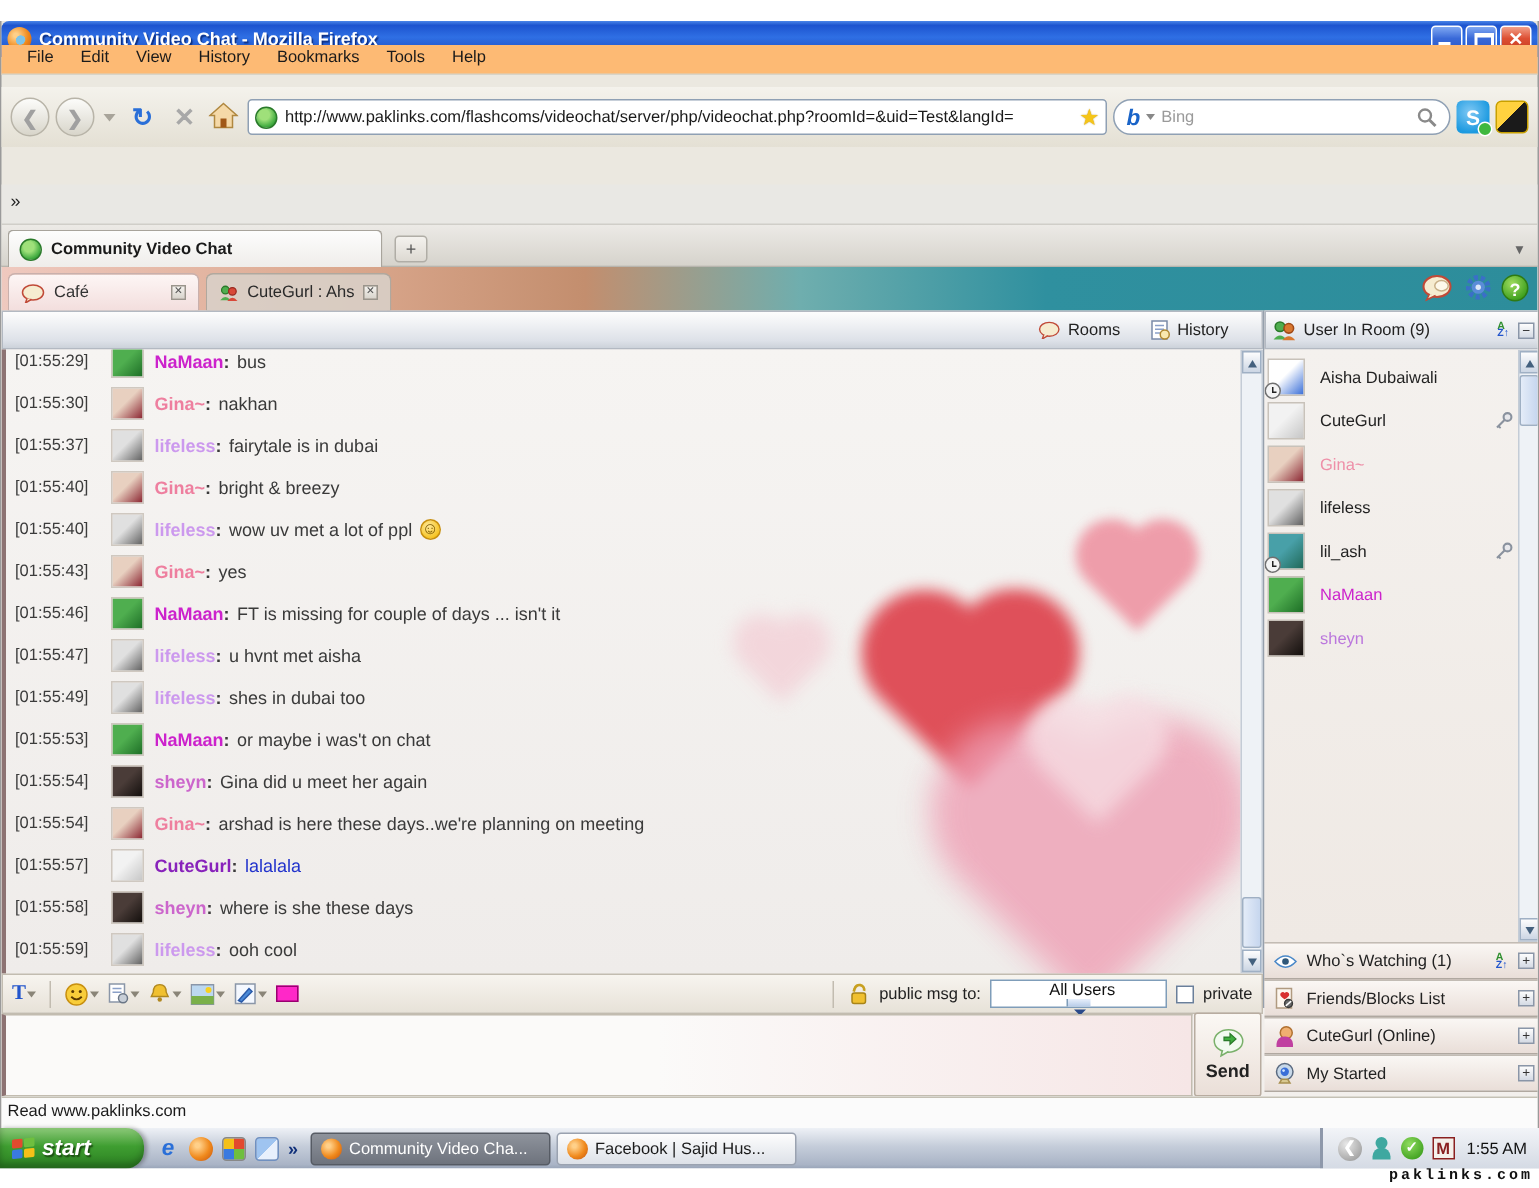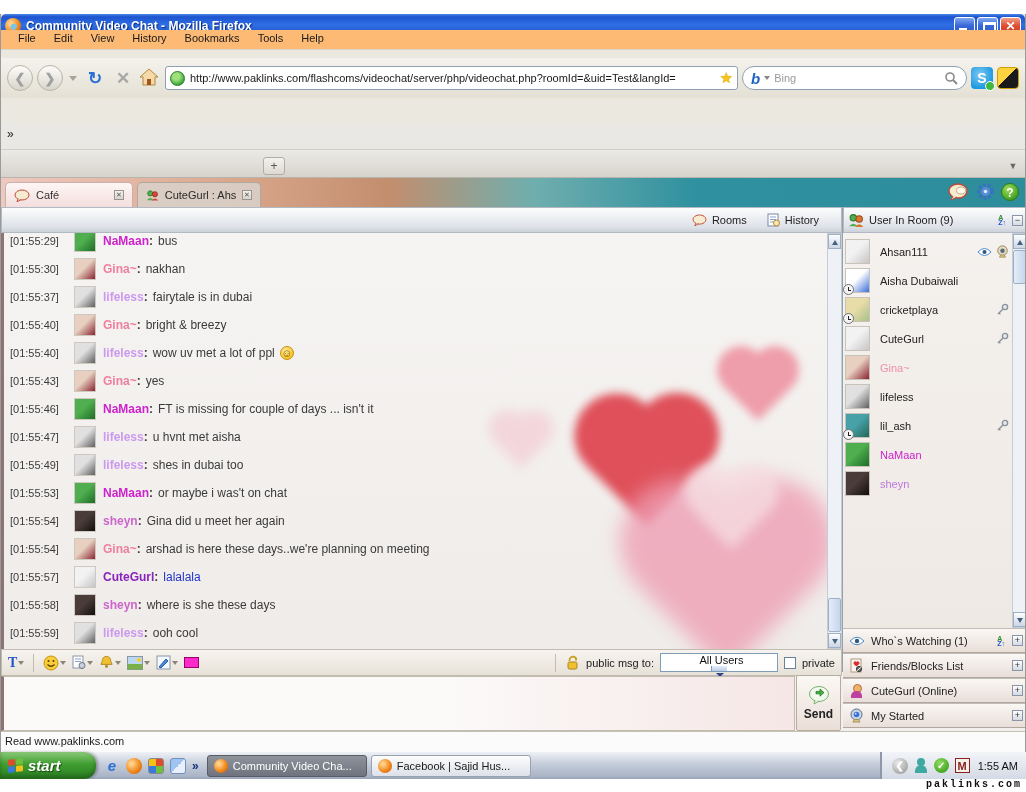--- a/index.html
+++ b/index.html
@@ -295,20 +295,24 @@
         </span>
       <span class="addon-ico bab-ico"></span>
     </div>
 
 
     <div class="extrastrip">
       <span class="chev">»</span>
     </div>
 
     <div class="tabbar">
+      <div class="fx-tab">
+        <span class="site-ico"></span>
+        <span class="fx-tab-label">Community Video Chat</span>
+      </div>
       <div class="newtab">+</div>
       <div class="alltabs">▼</div>
     </div>
 
     <div class="content">
 
       <div class="chat-header">
         <div class="room-tab active">
           <svg width="16" height="13" viewBox="0 0 16 13">
             <ellipse cx="8" cy="6" rx="7" ry="5" fill="#f6ecd0" stroke="#c04a38"></ellipse>
@@ -583,57 +587,29 @@
           </svg>
           <span class="rh-label">User In Room (9)</span>
           <span class="az-ico">
               <span class="a">A</span>
               <span class="z">Z↑</span>
             </span>
           <span class="box-btn">−</span>
         </div>
         <div class="user-list">
           <div class="user-rows" id="users">
-  <div class="user-row">
-    <span class="u-avatar" style="background: linear-gradient(135deg, rgb(242, 242, 242) 45%, rgb(198, 198, 198));"></span>
-    <span class="u-name" style="color: rgb(34, 34, 34);">Ahsan111</span>
-    <span class="u-icons">
-                  <svg width="15" height="10" viewBox="0 0 16 10">
-                    <path d="M1 5 Q8 -2.5 15 5 Q8 12.5 1 5Z" fill="#fff" stroke="#4a88c8"></path>
-                    <circle cx="8" cy="5" r="2.2" fill="#30587a"></circle>
-                  </svg>
-                  <svg width="13" height="13" viewBox="0 0 15 15">
-                    <circle cx="7.5" cy="6.5" r="5.5" fill="#e8dcc0" stroke="#8a7a50"></circle>
-                    <circle cx="7.5" cy="6.5" r="2.6" fill="#5a6a80"></circle>
-                    <path d="M4 14 h7 l-1.5 -2.5 h-4z" fill="#d8c890" stroke="#a89050"></path>
-                  </svg>
-                </span>
-  </div>
 
   <div class="user-row">
     <span class="u-avatar" style="background: linear-gradient(135deg, rgb(255, 255, 255) 45%, rgb(58, 111, 216));">
                   <span class="u-clock"></span>
                 </span>
     <span class="u-name" style="color: rgb(34, 34, 34);">Aisha Dubaiwali</span>
     <span class="u-icons"></span>
   </div>
 
-  <div class="user-row">
-    <span class="u-avatar" style="background: linear-gradient(135deg, rgb(232, 220, 168) 45%, rgb(168, 192, 136));">
-                  <span class="u-clock"></span>
-                </span>
-    <span class="u-name" style="color: rgb(34, 34, 34);">cricketplaya</span>
-    <span class="u-icons">
-                  <svg width="13" height="13" viewBox="0 0 13 13">
-                    <circle cx="9" cy="4" r="2.6" fill="#e8e8ec" stroke="#8a929e" stroke-width="1.4"></circle>
-                    <line x1="7" y1="6" x2="2" y2="11" stroke="#8a929e" stroke-width="1.4"></line>
-                    <line x1="3" y1="10" x2="4.4" y2="11.4" stroke="#8a929e" stroke-width="1.2"></line>
-                  </svg>
-                </span>
-  </div>
 
   <div class="user-row">
     <span class="u-avatar" style="background: linear-gradient(135deg, rgb(242, 242, 242) 45%, rgb(198, 198, 198));"></span>
     <span class="u-name" style="color: rgb(34, 34, 34);">CuteGurl</span>
     <span class="u-icons">
                   <svg width="13" height="13" viewBox="0 0 13 13">
                     <circle cx="9" cy="4" r="2.6" fill="#e8e8ec" stroke="#8a929e" stroke-width="1.4"></circle>
                     <line x1="7" y1="6" x2="2" y2="11" stroke="#8a929e" stroke-width="1.4"></line>
                     <line x1="3" y1="10" x2="4.4" y2="11.4" stroke="#8a929e" stroke-width="1.2"></line>
                   </svg>

